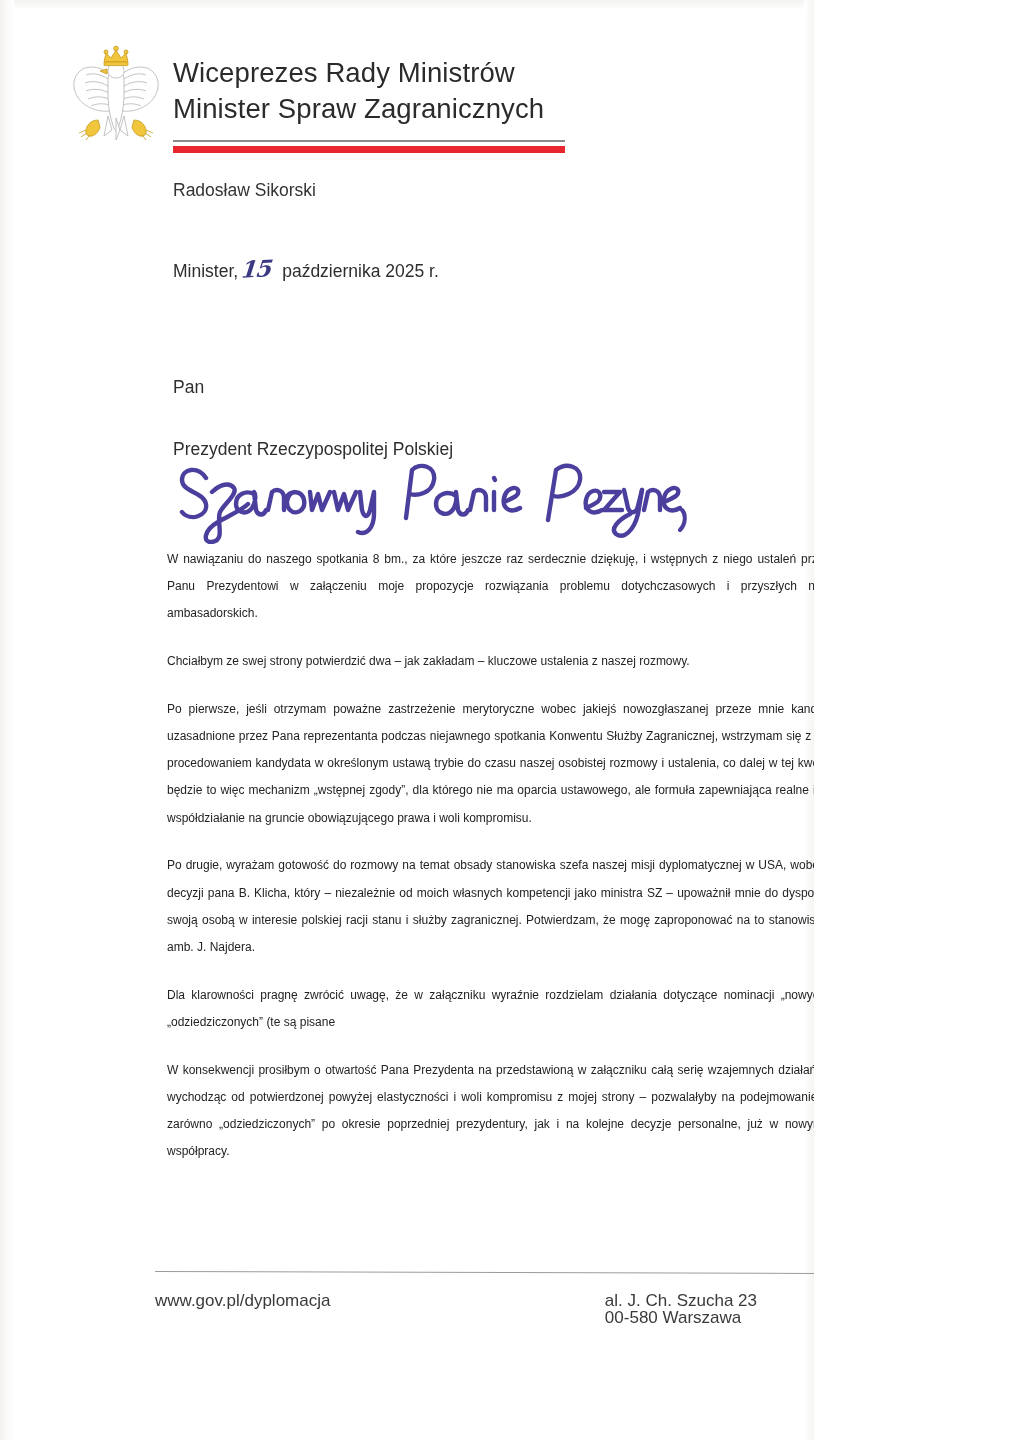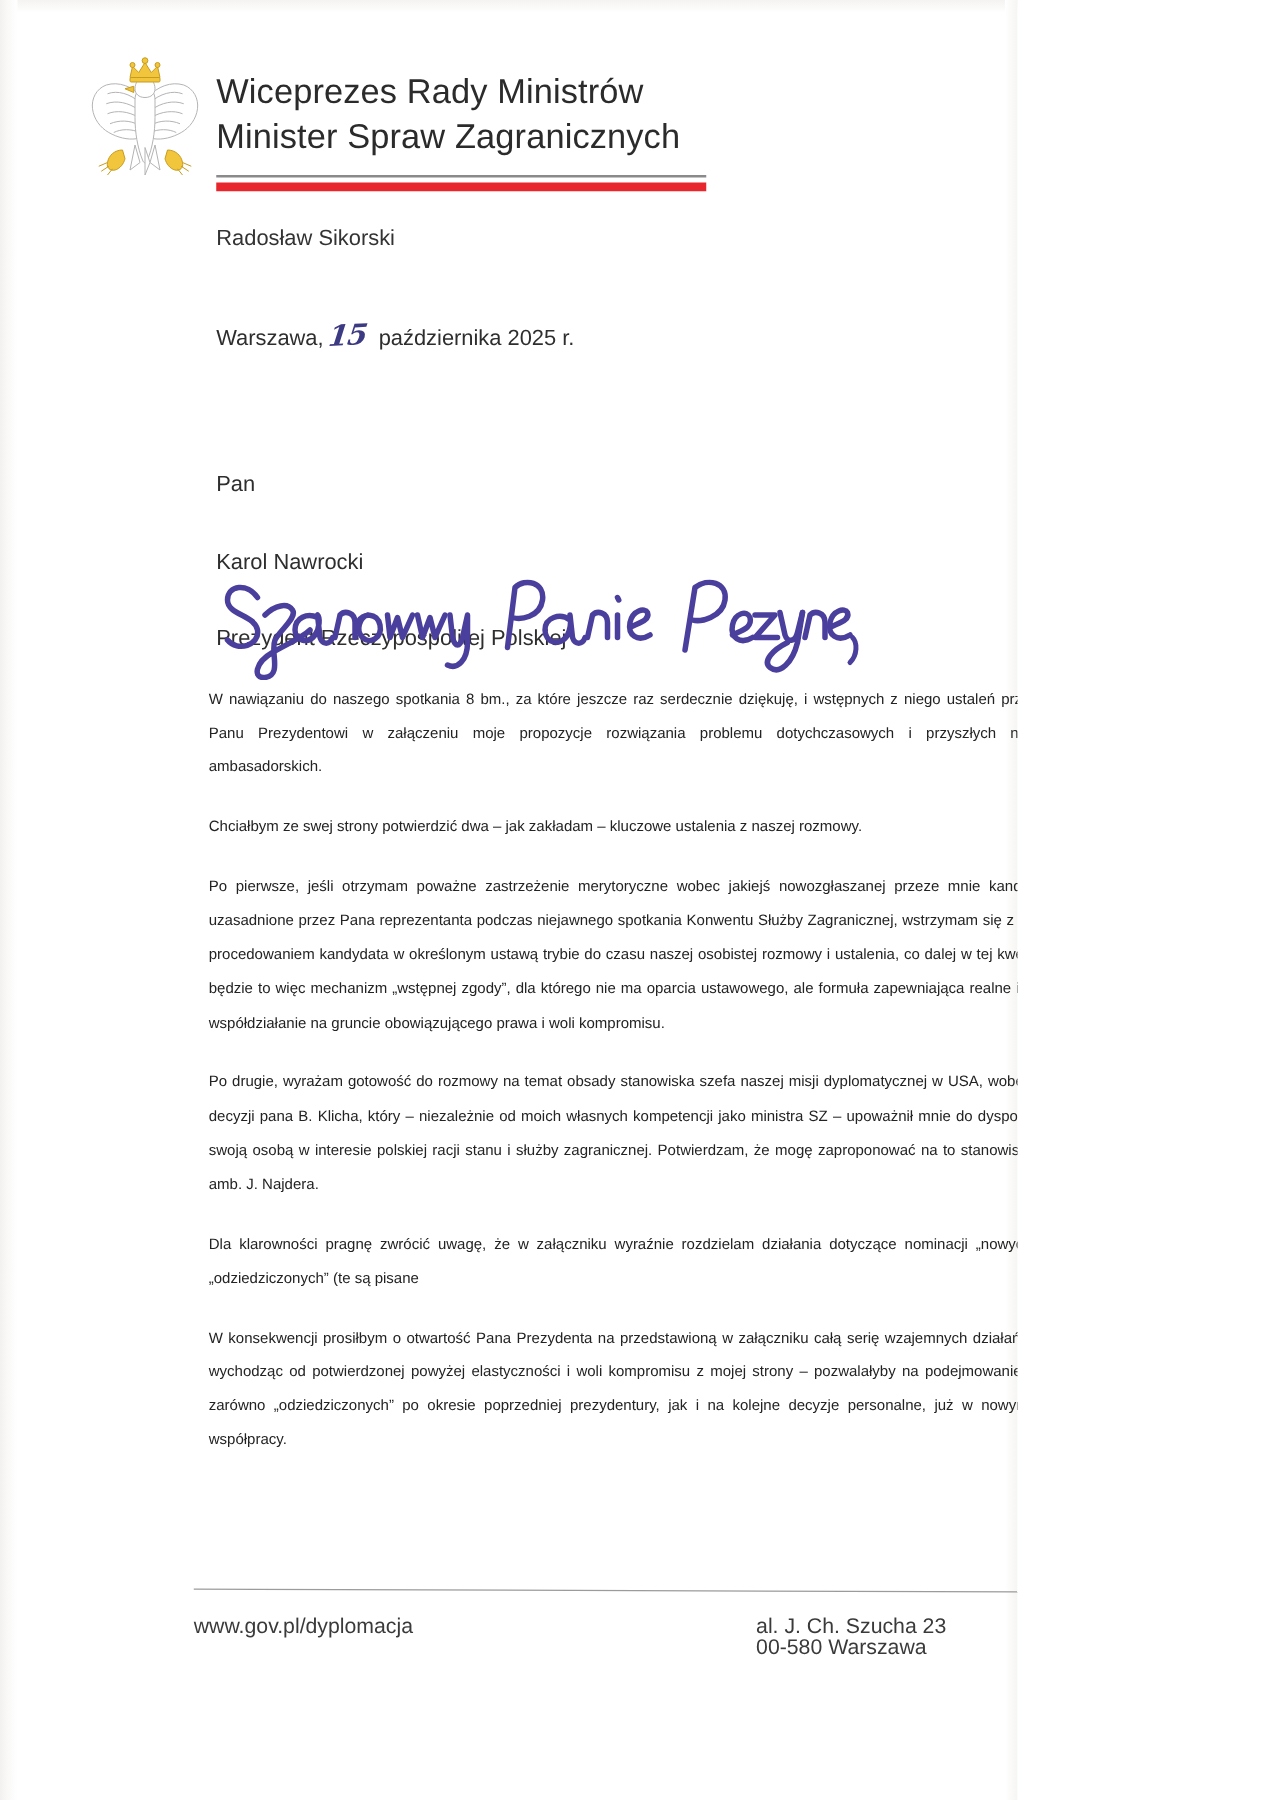--- a/index.html
+++ b/index.html
@@ -242,26 +242,25 @@
       <span class="line2">Minister Spraw Zagranicznych</span>
     </div>
 
     <div class="rule-gray"></div>
     <div class="rule-red"></div>
 
     <div class="sender-name">Radosław Sikorski</div>
   </div>
 
   <div class="date-line">
-    <span>Warszawa,</span><span class="hand-day">15</span><span>października 2025 r.</span>
+    <span>Minister,</span><span class="hand-day">15</span><span>października 2025 r.</span>
   </div>
 
   <div class="addressee">
     <div>Pan</div>
-    <div>Karol Nawrocki</div>
     <div>Prezydent Rzeczypospolitej Polskiej</div>
   </div>
 
   <div class="salutation-hand">
 
     <svg viewBox="0 0 520 96" xmlns="http://www.w3.org/2000/svg">
       <g fill="none" stroke="#4b3f9e" stroke-width="4.4" stroke-linecap="round" stroke-linejoin="round">
 
         <path d="M38 30 C30 18 14 20 14 32 C14 44 36 44 38 56 C40 68 22 74 14 64"></path>
         <path d="M44 44 C52 36 62 34 66 40 C70 46 56 56 52 64 C48 74 58 92 44 94 C34 95 36 82 50 74 C62 67 74 62 80 56"></path>

